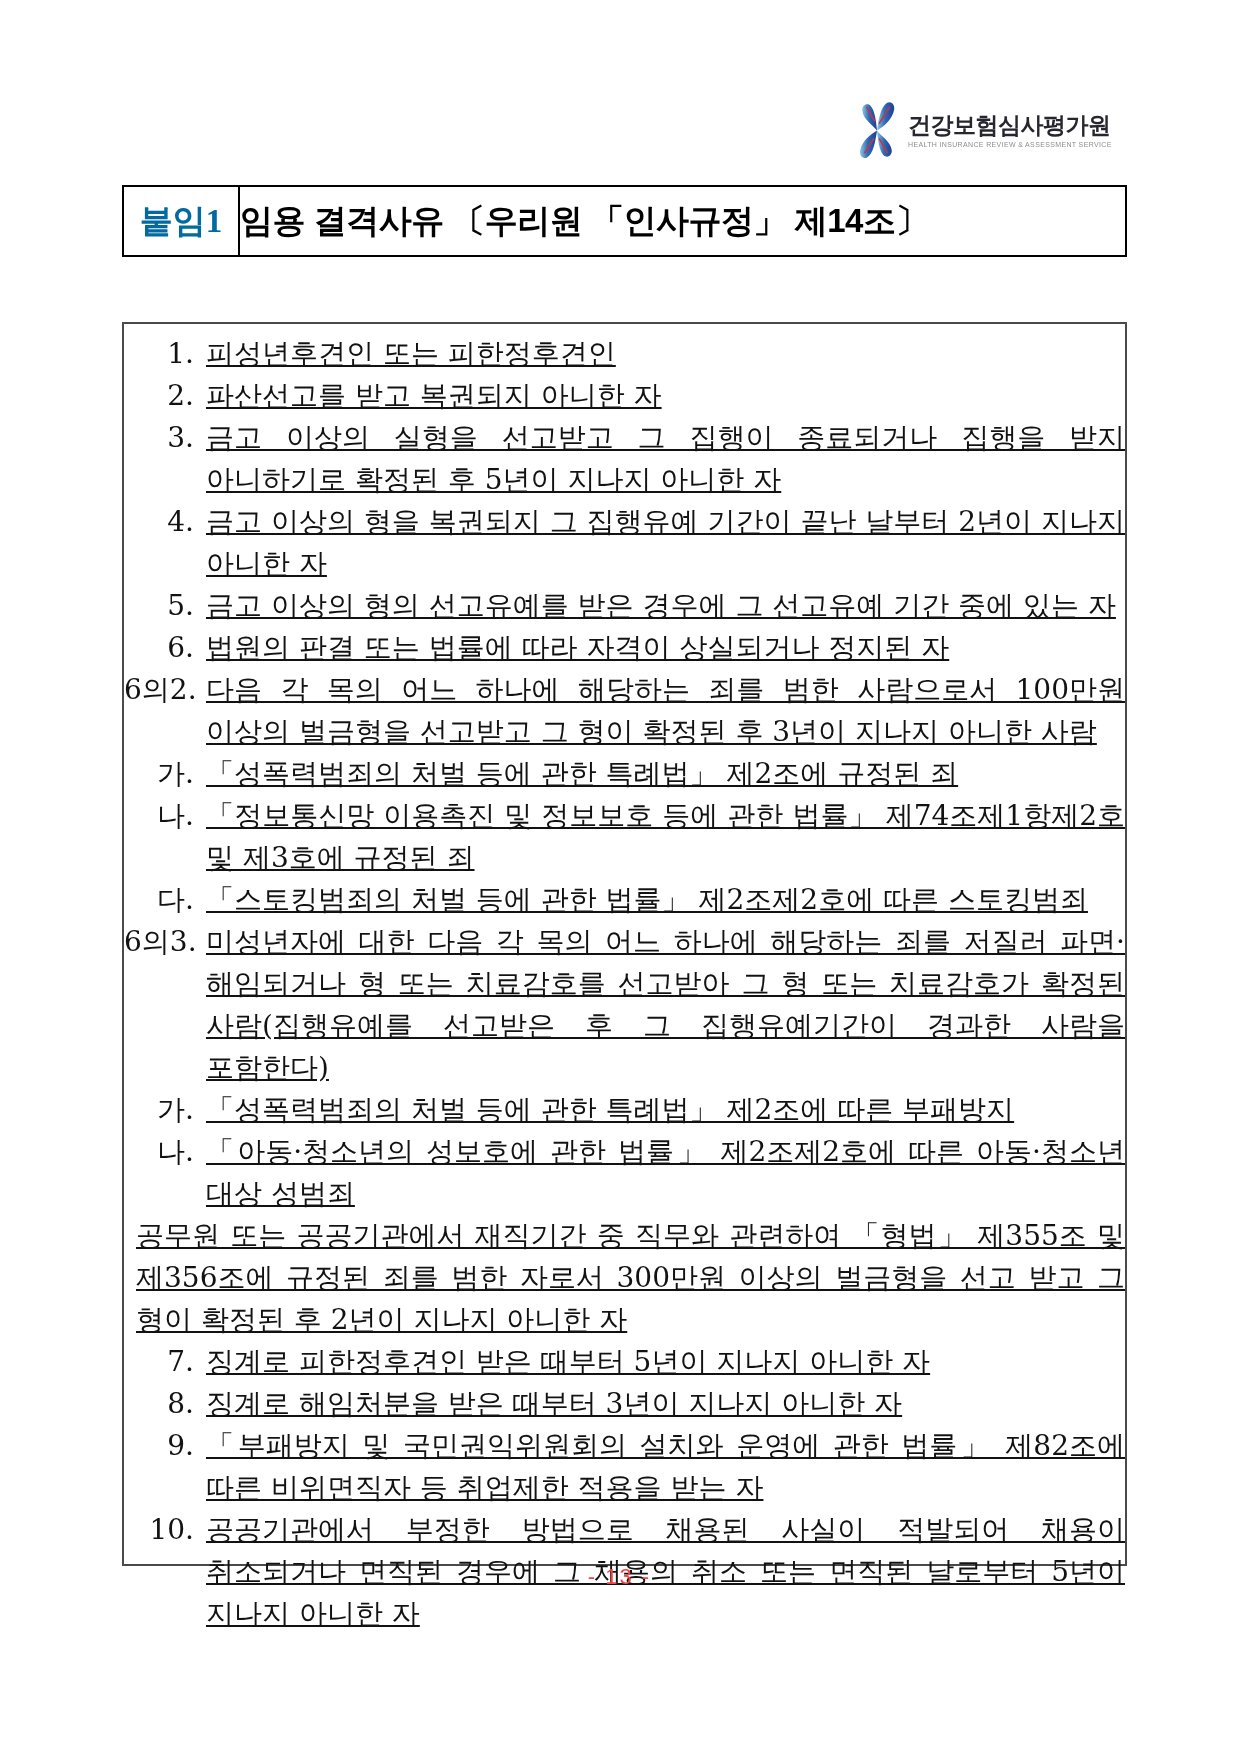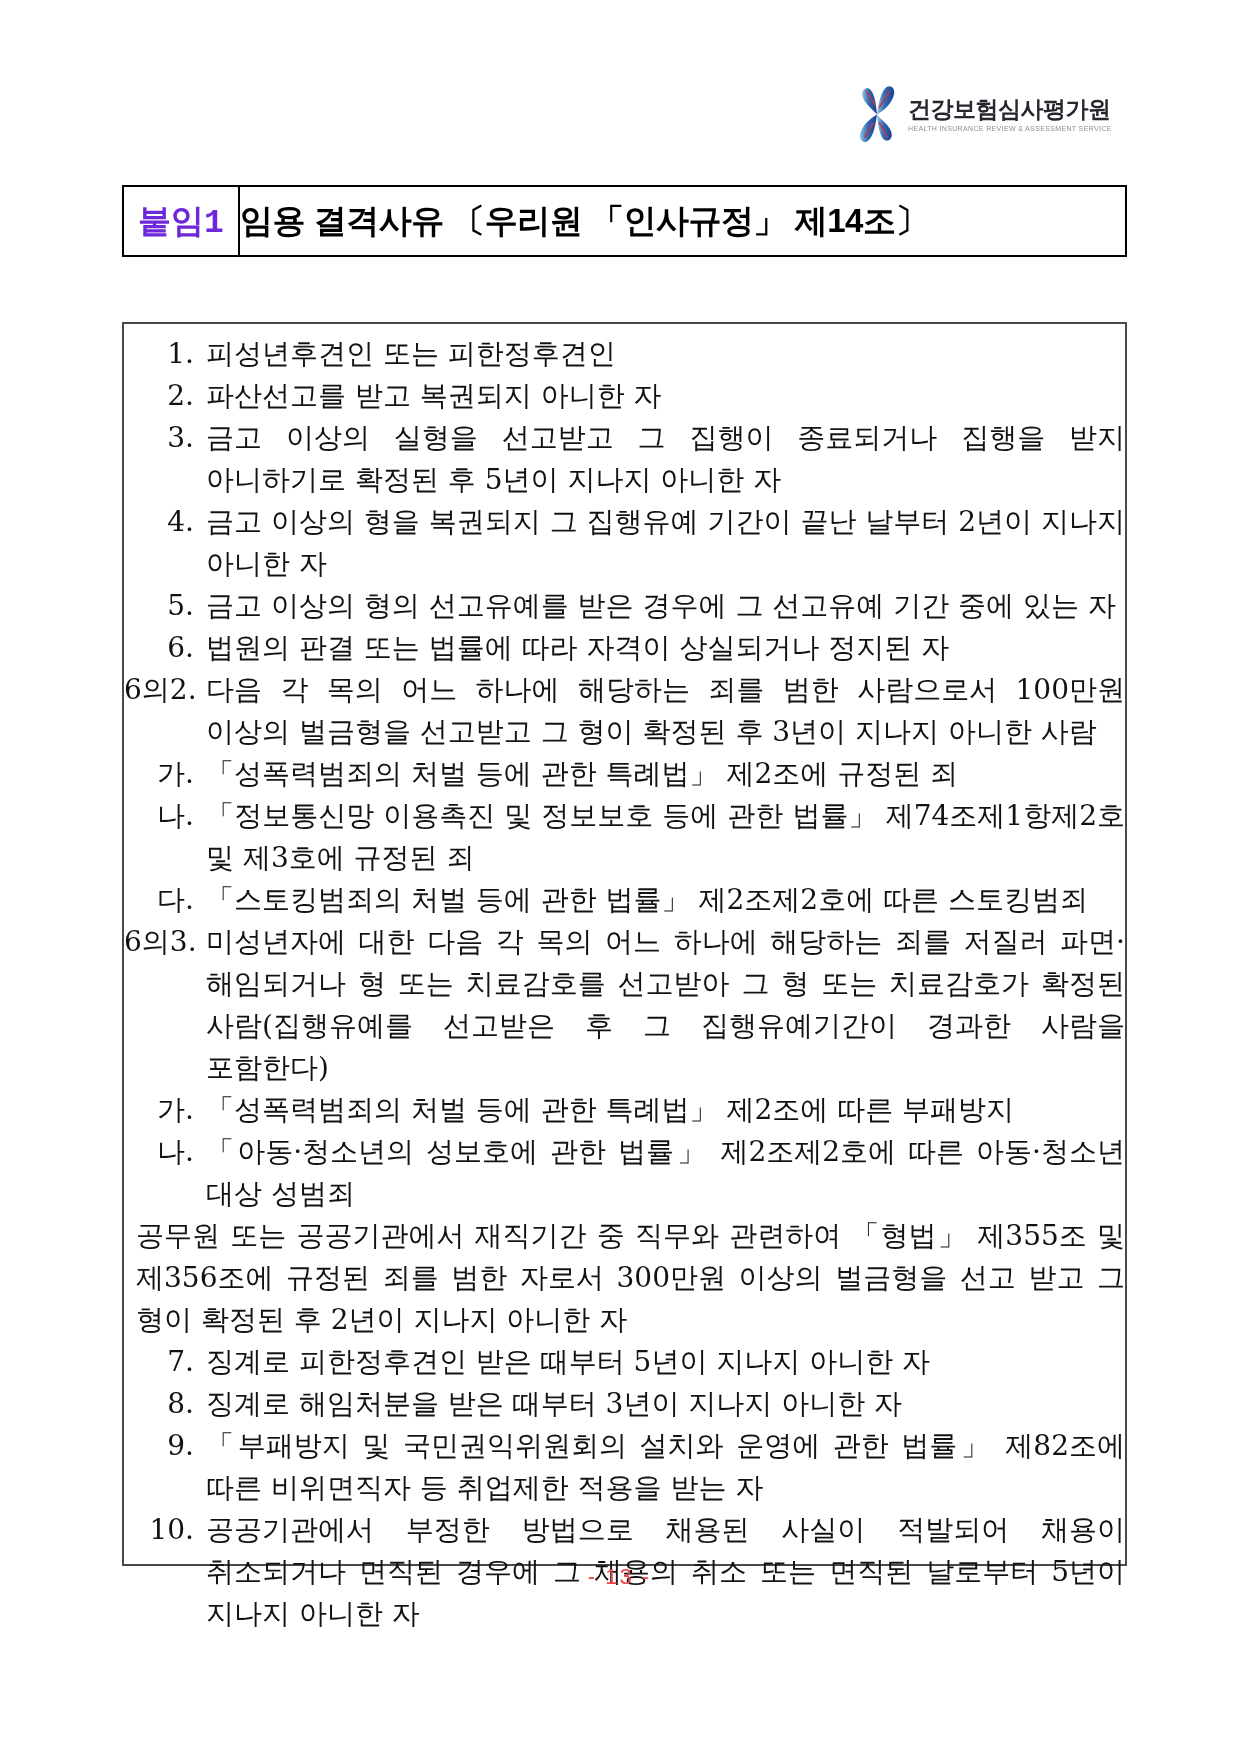--- a/index.html
+++ b/index.html
@@ -13,21 +13,21 @@
     height: 1752px;
     background: #ffffff;
     overflow: hidden;
     font-family: "DejaVu Serif", serif;
   }
 
   
   .logo {
     position: absolute;
     left: 858px;
-    top: 80px;
+    top: 96px;
     width: 250px;
     height: 70px;
     text-align: center;
   }
   .logo-mark {
     position: absolute;
     left: 0;
     top: 4px;
     width: 38px;
     height: 60px;
@@ -69,24 +69,24 @@
     align-items: stretch;
     background: #ffffff;
   }
   .header-badge {
     width: 114px;
     flex-shrink: 0;
     border-right: 2px solid #000000;
     display: flex;
     align-items: center;
     justify-content: center;
-    font-family: Liberation Mono, monospace;
+    font-family: Liberation Serif, serif;
     font-weight: bold;
     font-size: 33px;
-    color: #6d28d9;
+    color: #0369a1;
   }
   .header-title {
     flex: 1;
     display: flex;
     align-items: center;
     font-family: "Liberation Sans", sans-serif;
     font-weight: bold;
     font-size: 33px;
     letter-spacing: -0.5px;
     color: #000000;
@@ -116,20 +116,21 @@
     width: 70px;
     flex-shrink: 0;
     text-align: right;
     white-space: nowrap;
   }
   .row-text {
     flex: 1;
     padding-left: 12px;
     text-align: justify;
     word-break: keep-all;
+    text-decoration: underline;
   }
 
   
   .footer {
     position: absolute;
     left: 0;
     top: 1564px;
     width: 100%;
     text-align: center;
     font-family: "Liberation Sans", sans-serif;

